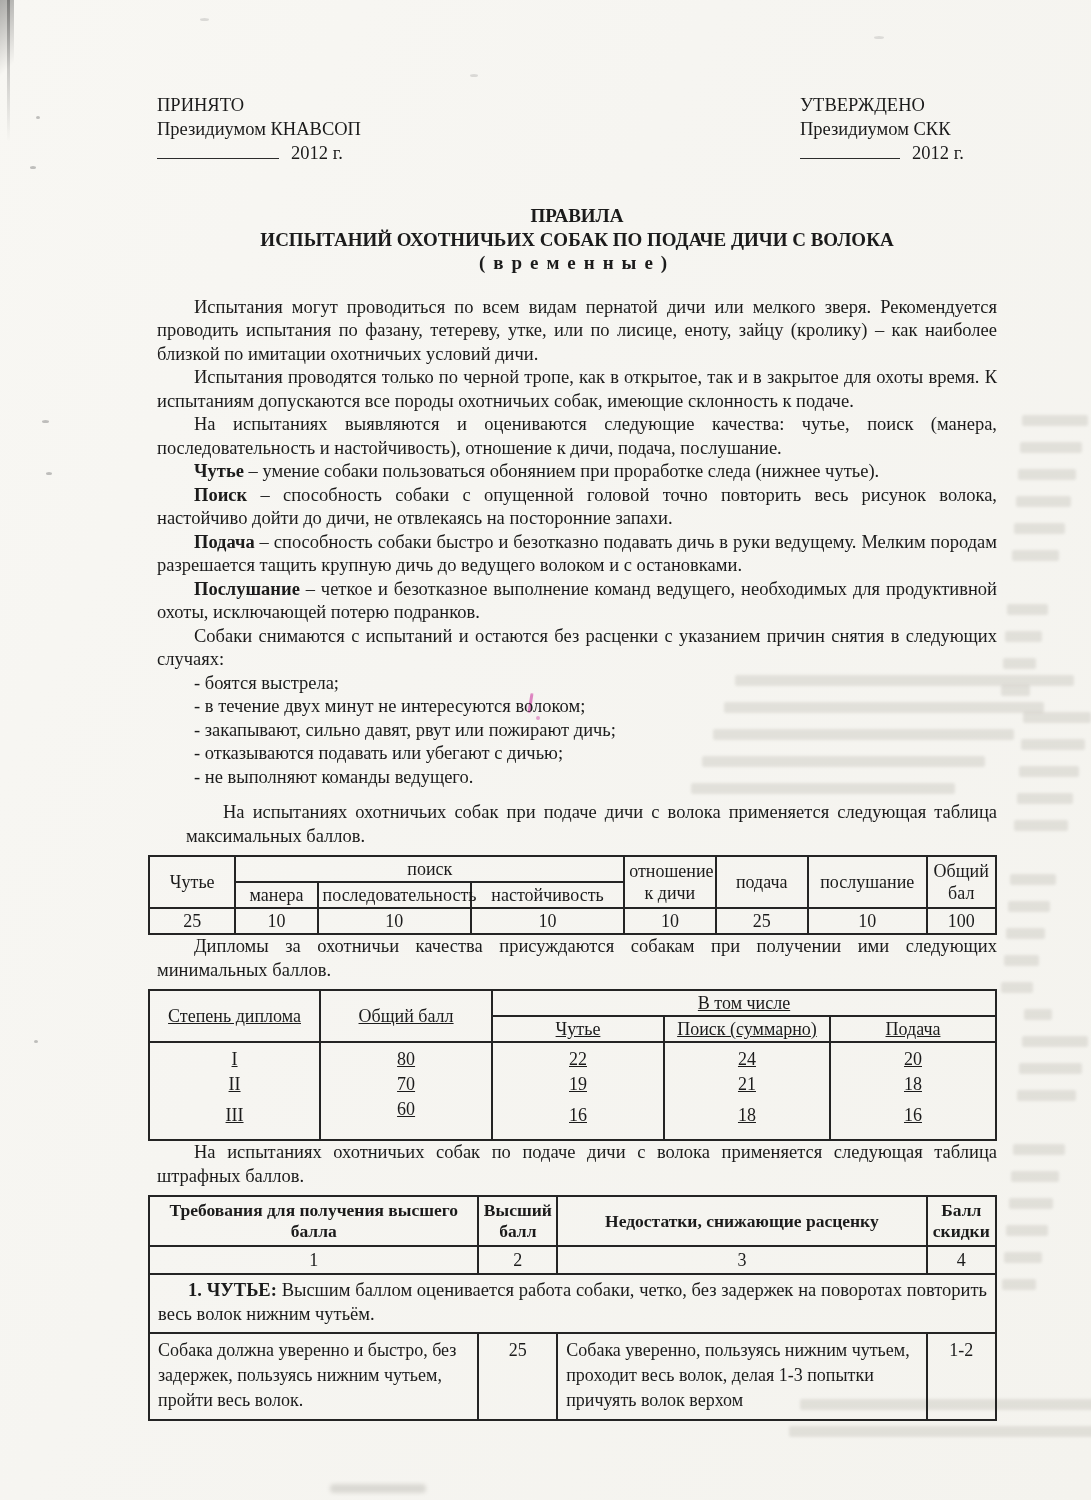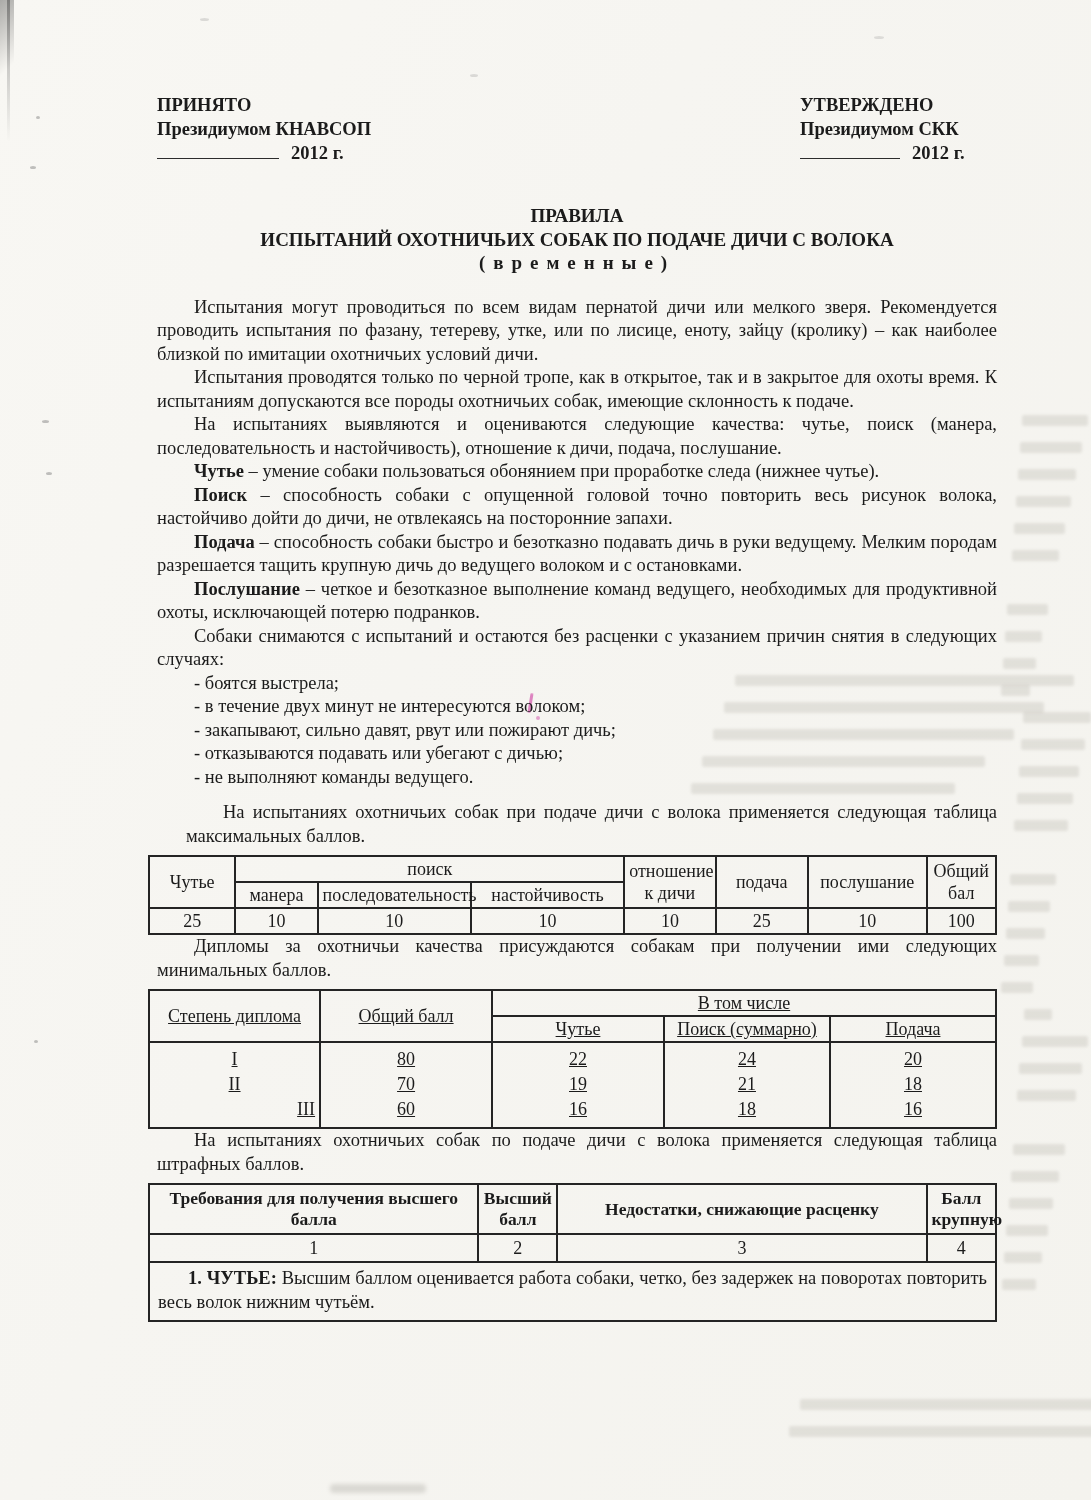--- a/index.html
+++ b/index.html
@@ -8,21 +8,21 @@
     width:1091px;height:1500px;
     background:linear-gradient(115deg,#f8f7f3 0%,#f6f5f1 40%,#f4f3ee 100%);
     overflow:hidden;
     font-family:"Liberation Serif","DejaVu Serif",serif;
     color:#1b1b1b;
   }
   .content{position:relative;z-index:2;margin:0 94px 0 157px;width:840px;}
 
   
   .approvals{display:flex;justify-content:space-between;padding-top:93px;font-size:18.5px;line-height:24px;}
-  .approval-block{white-space:nowrap;font-weight:bold;}
+  .approval-block{white-space:nowrap;}
   .approval-right{width:197px;}
   .blank-line{display:inline-block;border-bottom:1.6px solid #2c2c2c;height:15px;vertical-align:baseline;}
   .blank-left{width:122px;}
   .blank-right{width:100px;}
   .date-text{padding-left:12px;text-align:center;}
 
   
   .doc-title{margin-top:39px;text-align:center;font-weight:bold;font-size:19px;line-height:23.5px;}
   .doc-title .spaced{letter-spacing:0.42em;}
 
@@ -251,52 +251,58 @@
         <td style="border-bottom:none;padding-top:5px;">20</td>
       </tr>
       <tr class="t2-data">
         <td>II</td>
         <td>70</td>
         <td>19</td>
         <td>21</td>
         <td>18</td>
       </tr>
       <tr class="t2-data">
-        <td style="padding-bottom:6px;text-align:right;">III</td>
-        <td style="padding-bottom:6px;">60</td>
+        <td style="padding-bottom:6px;">III</td>
+        <td style="padding-bottom:18px;">60</td>
         <td style="padding-bottom:6px;">16</td>
         <td style="padding-bottom:6px;">18</td>
         <td style="padding-bottom:6px;">16</td>
       </tr>
     </tbody>
       </table>
 
     <p class="table-intro mt26">На испытаниях охотничьих собак по подаче дичи с волока применяется следующая таблица штрафных баллов.</p>
     <table class="t3">
       <colgroup>
         <col style="width:38.9%">
           <col style="width:9.3%">
           <col style="width:43.6%">
           <col style="width:8.2%">
       </colgroup>
       <tbody>
           <tr>
         <th>Требования для получения высшего балла</th>
         <th>Высший балл</th>
         <th>Недостатки, снижающие расценку</th>
-        <th>Балл крупную</th>
+        <th>Балл скидки</th>
       </tr>
       <tr class="idx">
         <td>1</td>
         <td>2</td>
         <td>3</td>
         <td>4</td>
       </tr>
       <tr class="section-row">
         <td colspan="4">
               <span class="lead"><span class="term">1. ЧУТЬЕ:</span> <span>Высшим баллом оценивается работа собаки, четко, без задержек на поворотах повторить весь волок нижним чутьём.</span></span>
             </td>
       </tr>
+      <tr class="data">
+        <td>Собака должна уверенно и быстро, без задержек, пользуясь нижним чутьем, пройти весь волок.</td>
+        <td class="num">25</td>
+        <td>Собака уверенно, пользуясь нижним чутьем, проходит весь волок, делая 1-3 попытки причуять волок верхом</td>
+        <td class="num">1-2</td>
+      </tr>
     </tbody>
       </table>
 
   </div>
 </div>
 
 </body></html>

